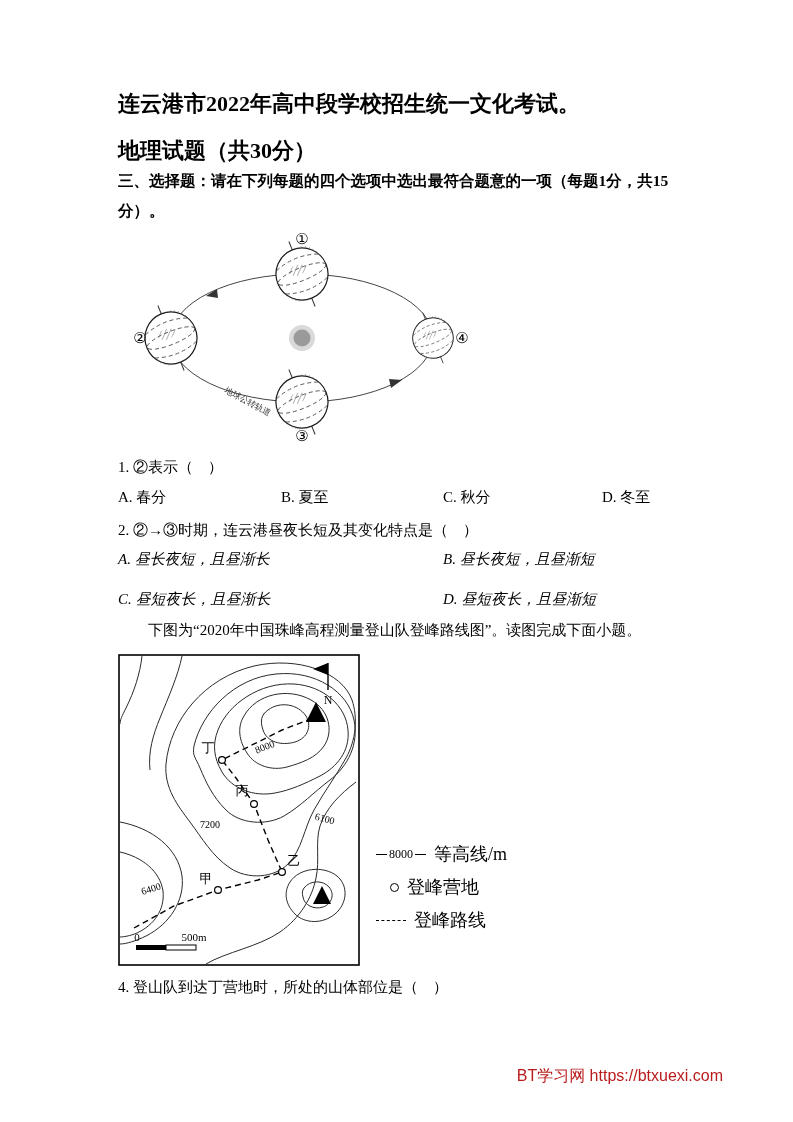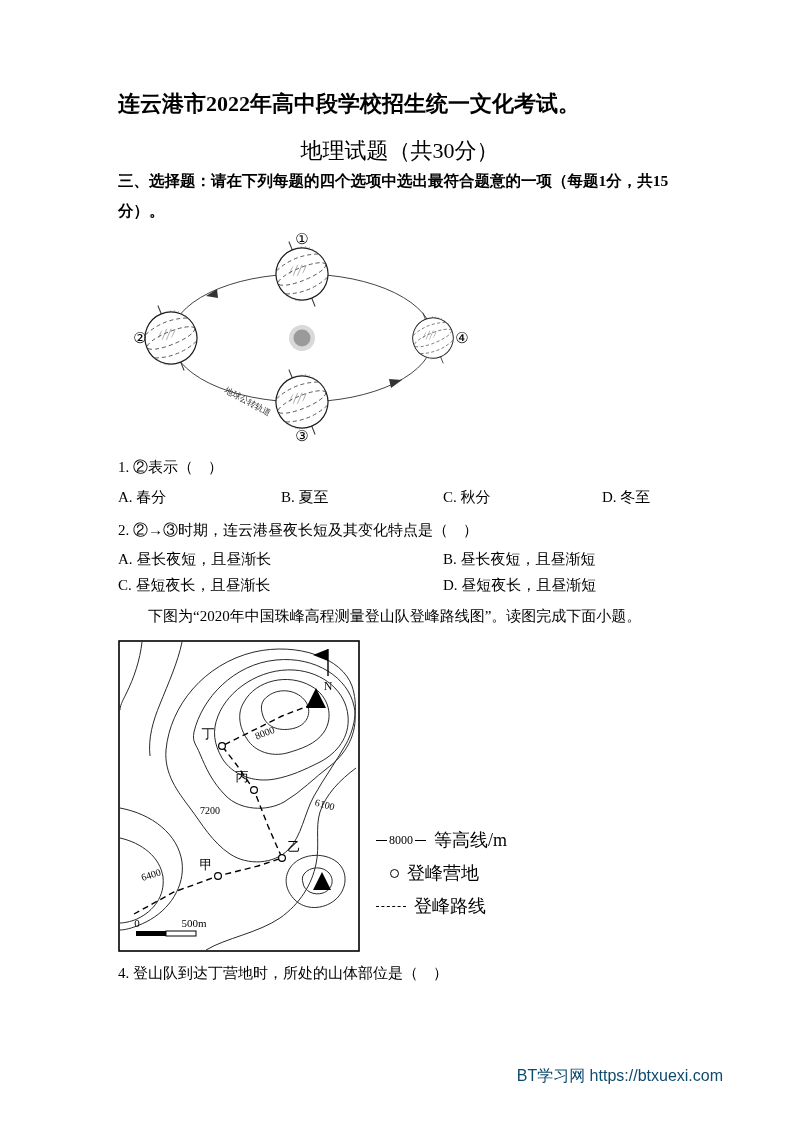--- a/index.html
+++ b/index.html
@@ -6,39 +6,39 @@
   html,body { width:793px; height:1122px; }
   body {
     background:#ffffff;
     color:#000;
     font-family:"Liberation Serif","DejaVu Serif",serif;
     position:relative;
     overflow:hidden;
   }
   .page { position:absolute; inset:0; padding:88px 112px 0 118px; }
   .title { font-size:22px; font-weight:bold; line-height:31px; }
-  .subtitle { text-align:center; font-size:22px; font-weight:normal; margin-top:16px; line-height:31px; }
+  .subtitle { text-align:left; font-size:22px; font-weight:bold; margin-top:16px; line-height:31px; }
   .heading { font-size:15.5px; font-weight:bold; line-height:30px; }
   .para { font-size:15px; line-height:27px; margin-top:6px; text-indent:2em; }
   .stem { font-size:15px; line-height:24px; margin-top:9px; }
   .opts4 { display:grid; grid-template-columns:163px 162px 159px 1fr; font-size:15px; line-height:24px; margin-top:6px; }
-  .opts2 { display:grid; grid-template-columns:325px 1fr; font-size:15px; line-height:24px; margin-top:5px; row-gap:2px; }
+  .opts2 { display:grid; grid-template-columns:325px 1fr; font-size:15px; line-height:24px; margin-top:5px; row-gap:16px;font-style:italic; }
   .fig-orbit { margin-top:4px; margin-left:6px; }
   .fig-map { margin-top:10px; display:flex; align-items:flex-end; }
   .legend { margin-left:16px; margin-bottom:34px; font-size:15px; }
   .legend-row { display:flex; align-items:center; margin-top:9px; white-space:nowrap; }
   .seg { display:inline-block; width:11px; height:0; border-top:1.2px solid #000; }
   .leg-num { font-size:12px; padding:0 2px; }
   .leg-circle { display:inline-block; width:9px; height:9px; border:1.2px solid #000; border-radius:50%; margin:0 8px 0 14px; }
   .leg-dash { display:inline-block; width:30px; height:0; border-top:1.6px dashed #000; margin-right:8px; }
   .leg-label { font-size:18px; }
   .leg-gap { width:8px; display:inline-block; }
   .footer {
     position:absolute; top:1066px; right:70px;
-    color:#0c4a6e; font-size:16px;
+    color:#b91c1c; font-size:16px;
     font-family:"Liberation Sans","DejaVu Sans",sans-serif;
   }
   svg text { font-family:"Liberation Serif","DejaVu Serif",serif; }
 </style>
 </head>
 <body>
 
 <div class="page">
 
   <div class="title">连云港市2022年高中段学校招生统一文化考试。</div>

